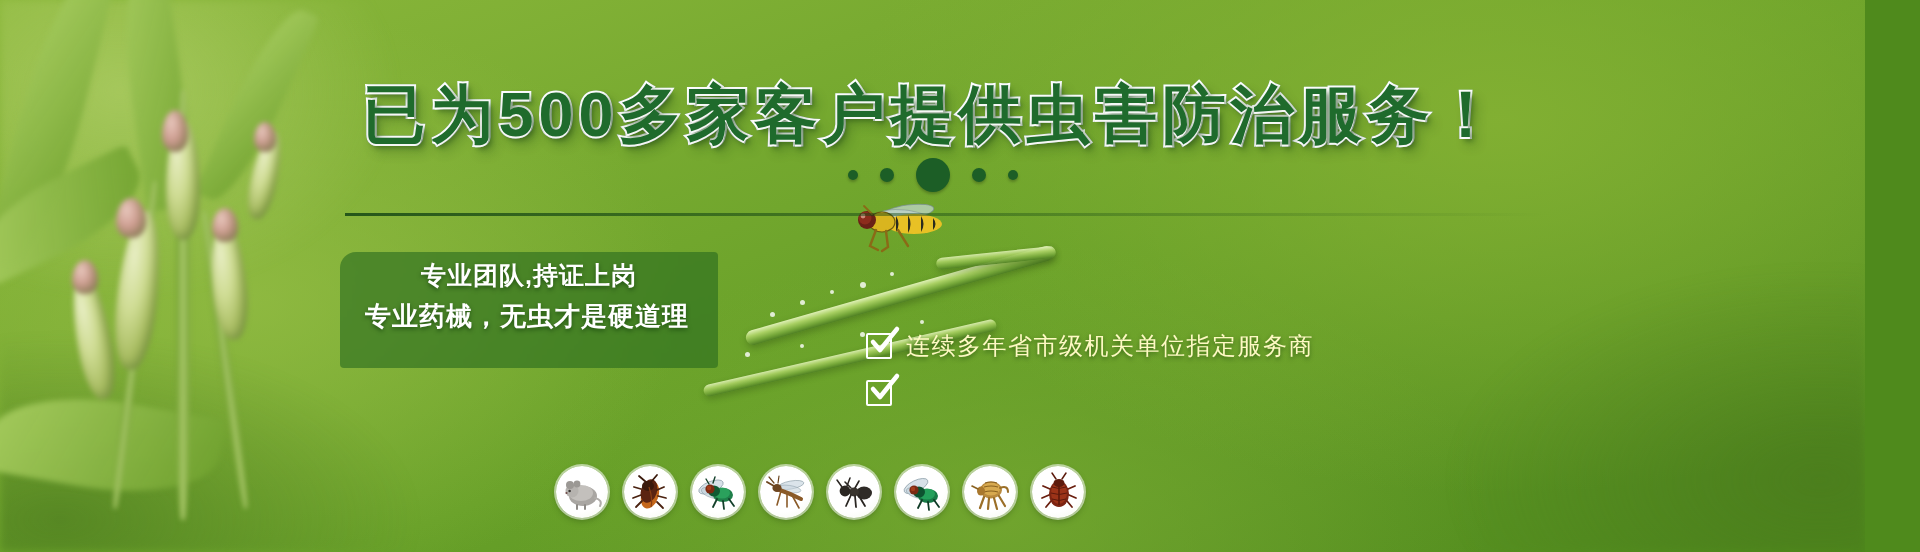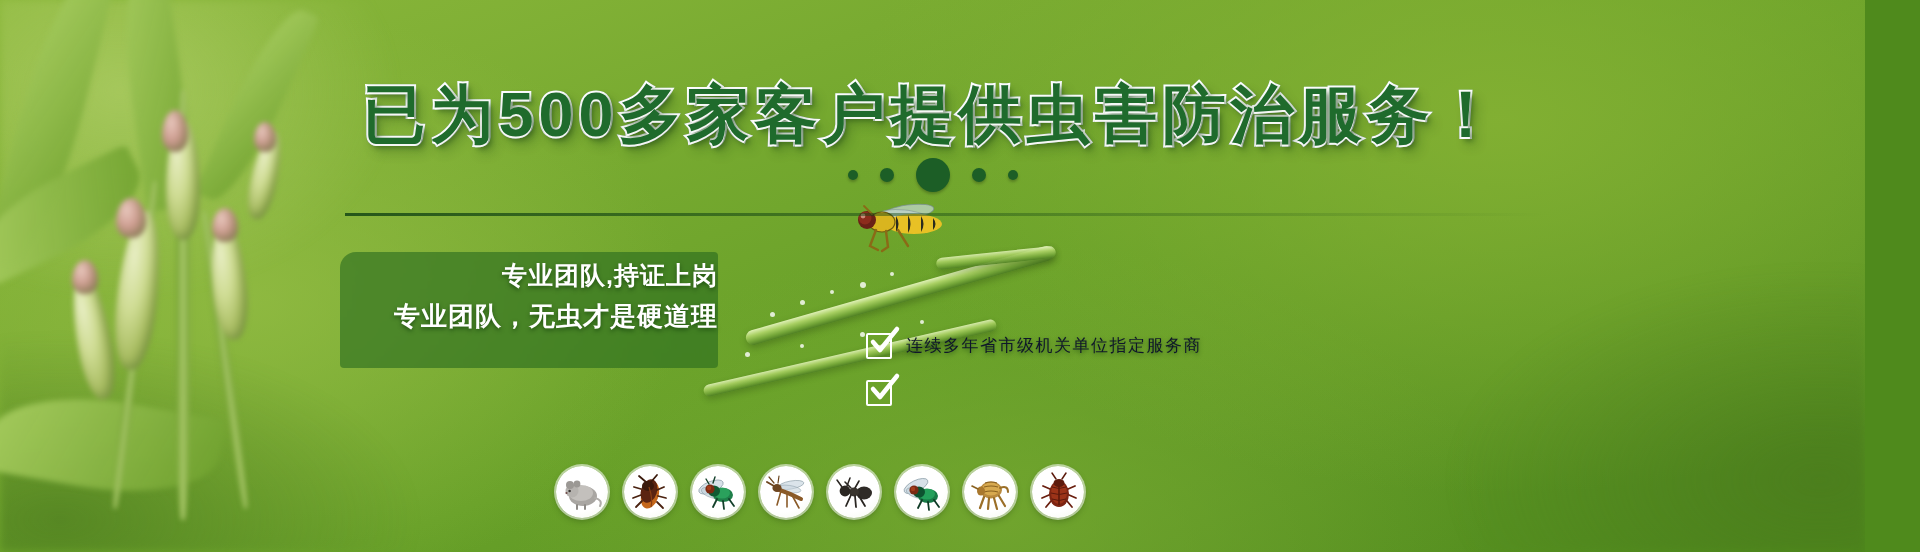--- a/index.html
+++ b/index.html
@@ -68,34 +68,34 @@
   .rule{position:absolute;left:345px;width:1200px;top:213px;height:3px;
     background:linear-gradient(90deg,rgba(20,70,20,.85),rgba(20,70,20,.25) 70%,rgba(20,70,20,0));}
 
   
   .panel{position:absolute;left:340px;top:252px;width:378px;height:116px;
     background:rgba(36,104,30,.58);
     border-radius:16px 4px 4px 4px;
     backdrop-filter:blur(1px);
   }
   .panel-lines{position:absolute;left:340px;top:258px;width:378px;
-    display:flex;flex-direction:column;align-items:flex-end;gap:6px}
+    display:flex;flex-direction:column;align-items:center;gap:6px}
   .pl{color:#fff;font-weight:bold;white-space:nowrap;
       text-shadow:0 2px 4px rgba(0,40,0,.55);letter-spacing:1px}
   .pl1{font-size:25px;line-height:34px}
   .pl2{font-size:26px;line-height:36px;margin-left:-4px}
   .pl3{font-size:26px;line-height:36px;margin-left:-8px}
 
   
   .checks{position:absolute;left:866px;top:332px;display:flex;flex-direction:column;gap:20px}
   .chk{display:flex;align-items:center;gap:14px}
   .chk-box{position:relative;width:26px;height:26px;flex:0 0 auto;
     border:2.5px solid #fff;border-radius:2px}
   .chk-box svg{position:absolute;left:2px;top:-7px;width:30px;height:30px;overflow:visible}
-  .chk-label{color:#0f172a;font-size:17px;line-height:28px;letter-spacing:1.5px;white-space:nowrap;
+  .chk-label{color:#fef9c3;font-size:24px;line-height:28px;letter-spacing:1.5px;white-space:nowrap;
     text-shadow:0 2px 4px rgba(0,40,0,.5)}
 
   
   .pests{position:absolute;left:556px;top:466px;display:flex;align-items:center;gap:16px}
   .pest{position:relative;width:52px;height:52px;border-radius:50%;
     background:radial-gradient(circle at 38% 32%,#ffffff 0%,#ffffff 62%,#f2f6ea 100%);
     box-shadow:0 0 0 2px rgba(255,255,255,.55), 0 3px 6px rgba(25,55,10,.35);
     overflow:hidden;display:flex;align-items:center;justify-content:center}
   .pest svg{width:42px;height:42px;display:block}
 
@@ -183,21 +183,21 @@
     <span class="dot l"></span>
     <span class="dot m"></span>
     <span class="dot s"></span>
   </div>
 
   <div class="rule"></div>
 
   <div class="panel"></div>
   <div class="panel-lines">
     <div class="pl pl1">专业团队,持证上岗</div>
-    <div class="pl pl2">专业团队，无虫才是硬道理</div>
+    <div class="pl pl2">专业药械，无虫才是硬道理</div>
   </div>
 
   <div class="checks">
     <div class="chk">
       <span class="chk-box">
         <svg viewBox="0 0 30 30">
             <path d="M3 14 l7 8 L27 1" stroke="#ffffff" stroke-width="4.5" fill="none" stroke-linecap="round" stroke-linejoin="round"></path>
           </svg>
       </span>
       <span class="chk-label">连续多年省市级机关单位指定服务商</span>

